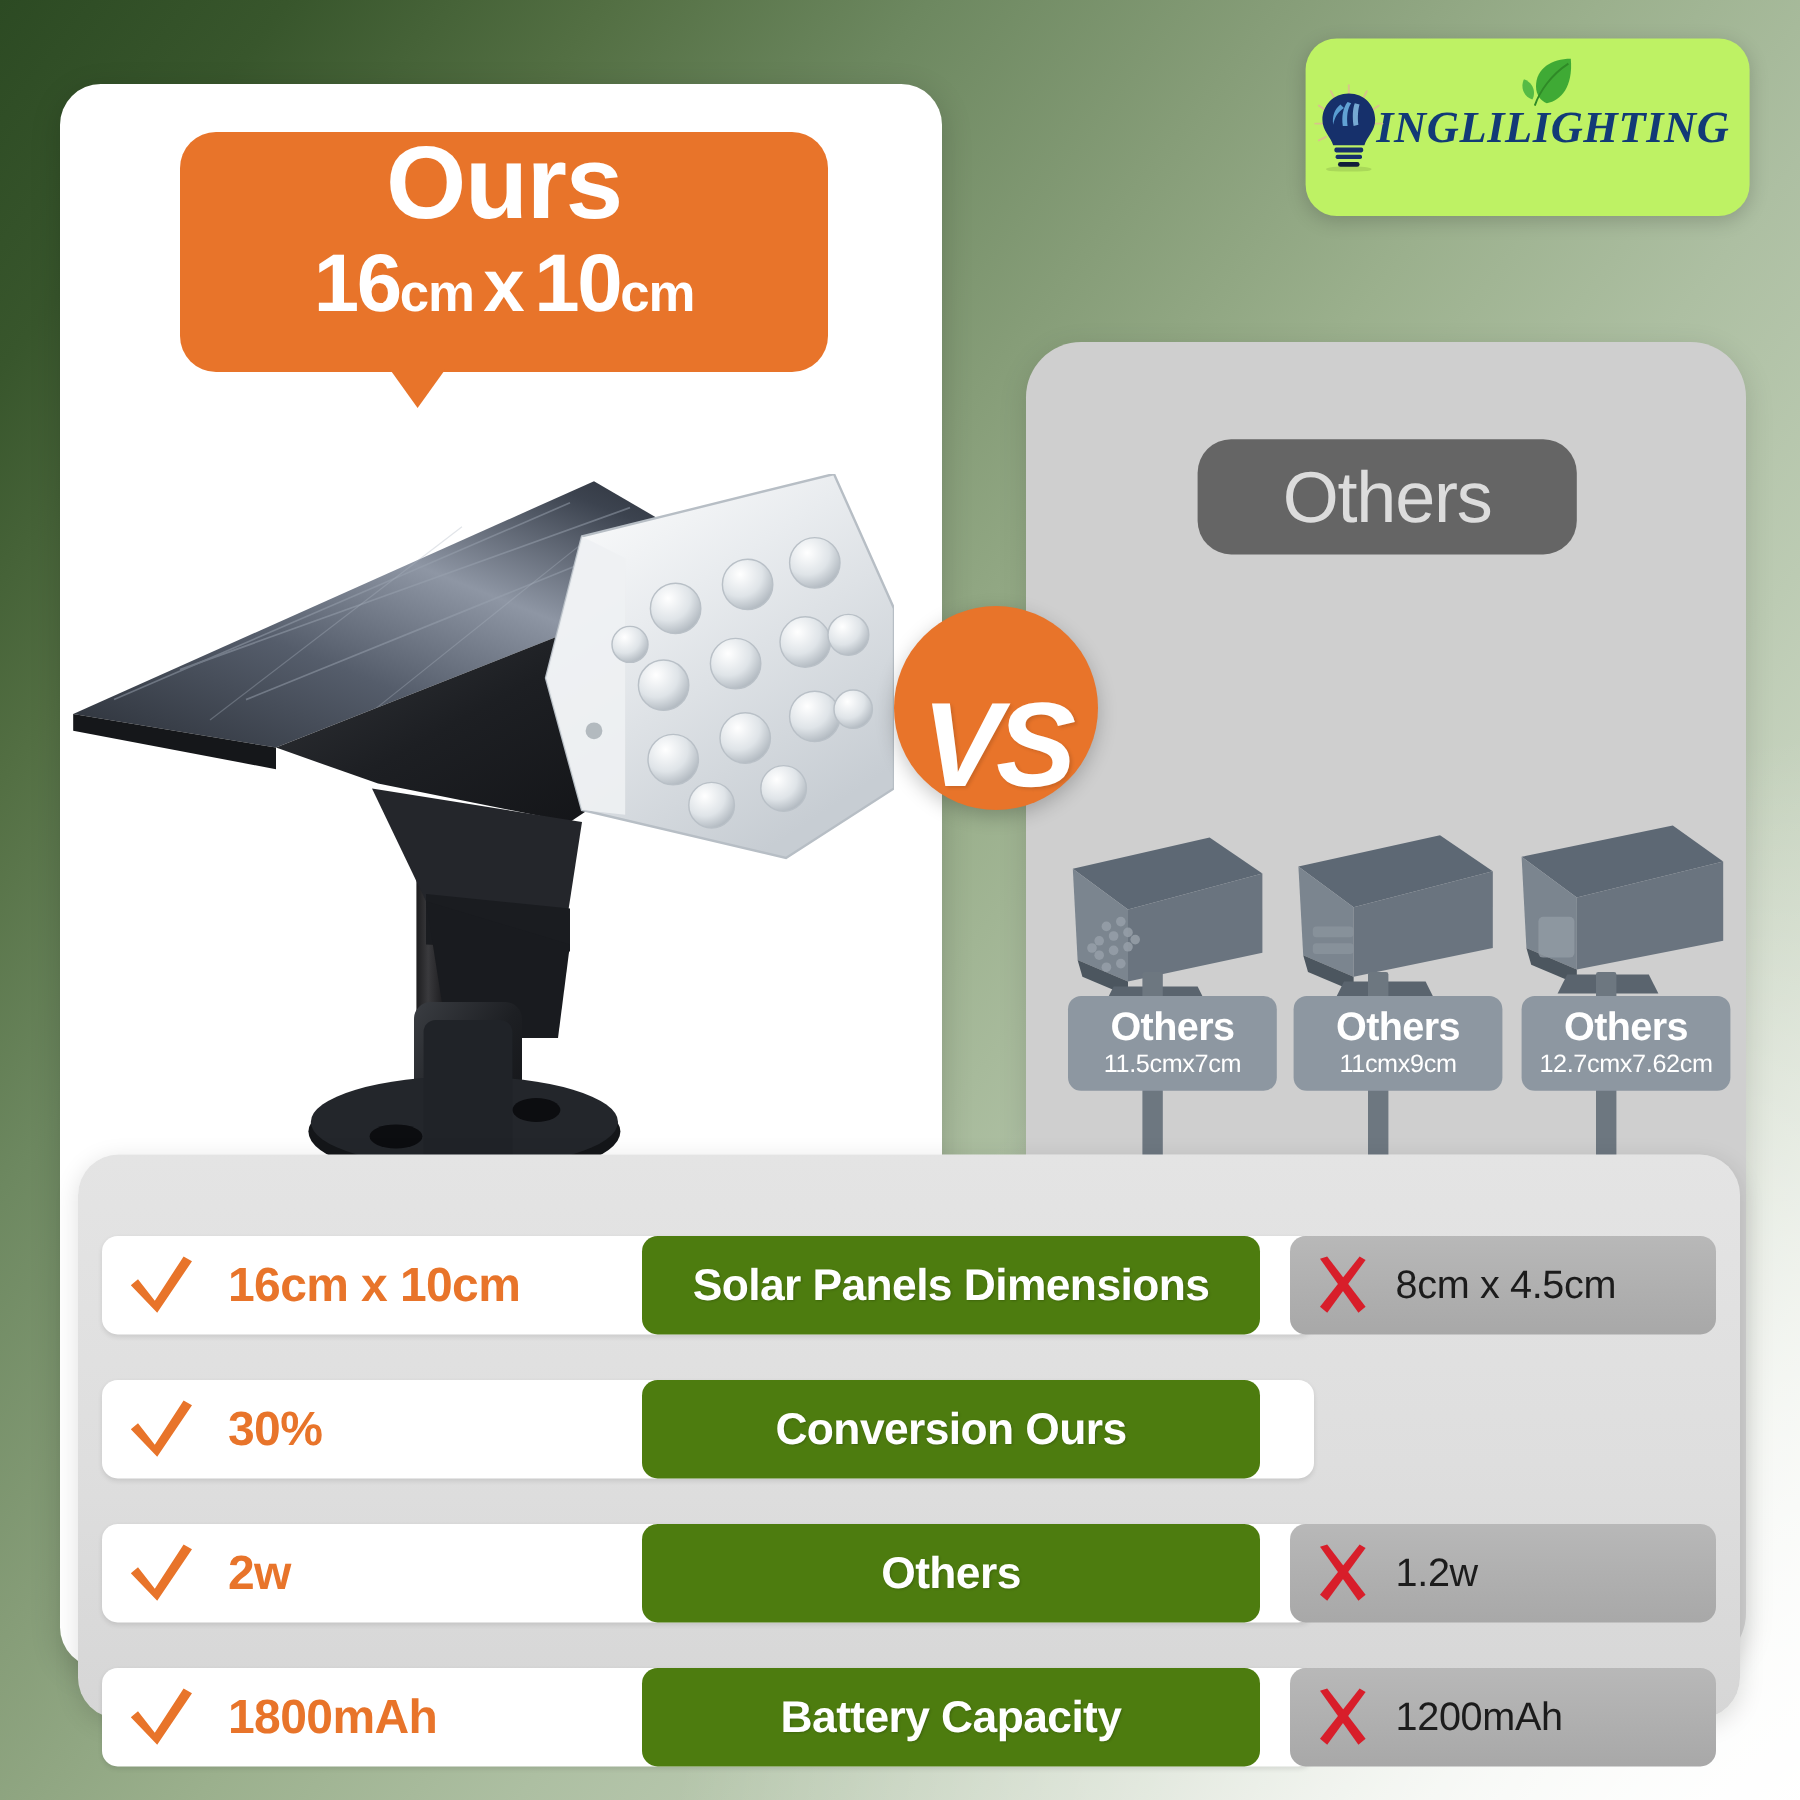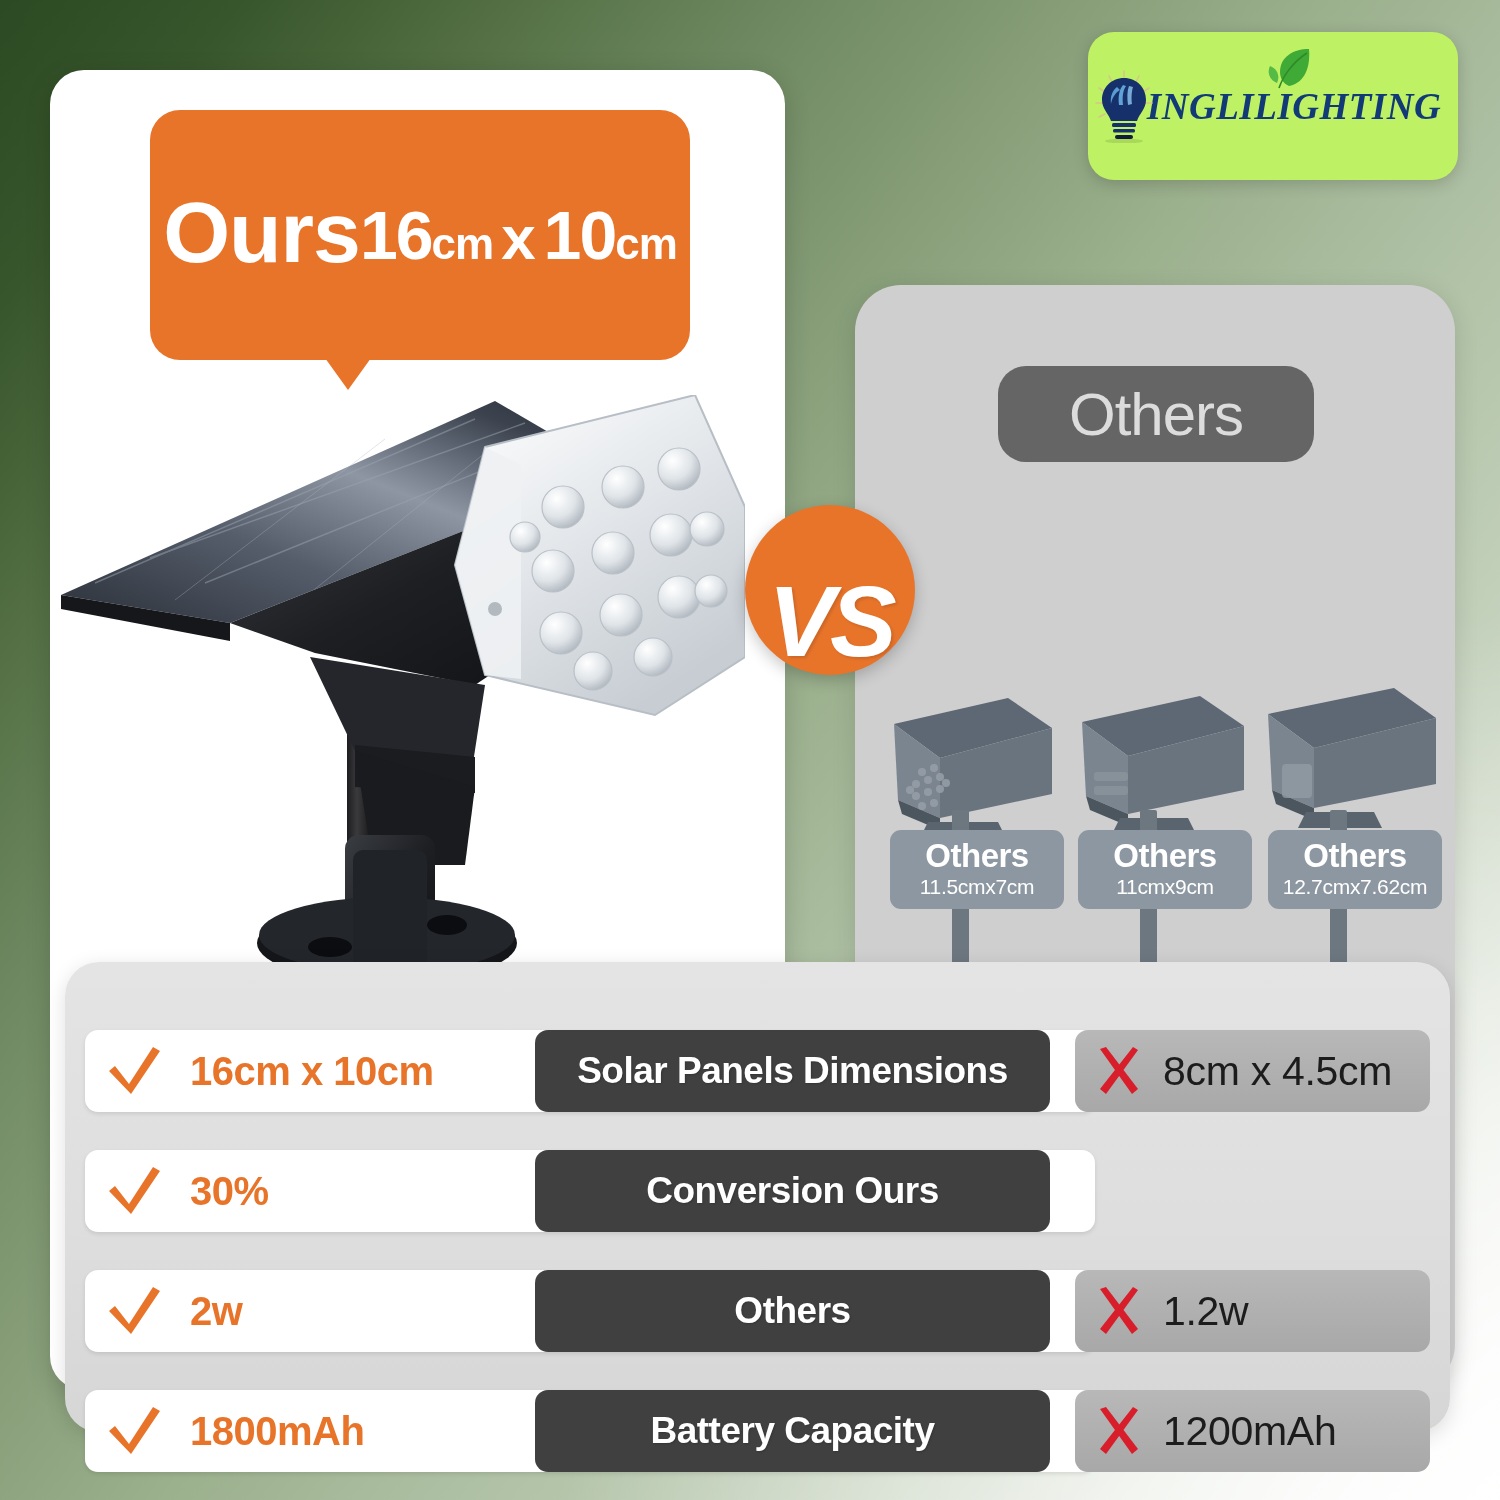--- a/index.html
+++ b/index.html
@@ -54,23 +54,23 @@
     font-family:"Liberation Serif",serif;
     font-size:37px;font-style:italic;font-weight:700;
     color:#123a77;letter-spacing:.5px;white-space:nowrap;
     position:relative;z-index:2;
   }
   #logo-bulb{width:62px;height:74px;position:relative;z-index:3;margin-right:-12px;}
   #logo-leaf{position:absolute;left:175px;top:12px;width:52px;height:52px;z-index:4;}
 
   
   #ours-badge{
-    position:absolute;left:150px;top:110px;width:540px;height:250px;
+    position:absolute;left:150px;top:110px;width:540px;height:200px;
     background:#e8742a;border-radius:30px;
-    display:flex;flex-direction:row;align-items:center;justify-content:center;
+    display:flex;flex-direction:column;align-items:center;
     z-index:6;
   }
   #ours-badge .tail{
     position:absolute;left:50%;bottom:-30px;transform:translateX(-95px);
     width:0;height:0;border-left:23px solid transparent;border-right:23px solid transparent;
     border-top:32px solid #e8742a;
   }
   #ours-title{
     color:#fff;font-size:86px;font-weight:700;line-height:1;
     letter-spacing:-1px;margin-bottom:6px;
@@ -138,31 +138,31 @@
     background:linear-gradient(180deg,#b8b8b8 0%,#a8a8a8 100%);
     border-radius:13px;
   }
   .check{position:absolute;left:20px;top:14px;width:60px;height:54px;}
   .ours-val{
     position:absolute;left:105px;top:0;height:82px;display:flex;align-items:center;
     color:#e8742a;font-size:40px;font-weight:700;letter-spacing:-.5px;
   }
   .center-pill{
     position:absolute;left:450px;top:0;width:515px;height:82px;
-    background:#404040;border-radius:13px;
+    background:#4d7c0f;border-radius:13px;
     display:flex;align-items:center;justify-content:center;z-index:2;
   }
   .center-pill span{
     color:#fff;font-size:37px;font-weight:700;letter-spacing:-.5px;
     text-shadow:1px 1px 2px rgba(0,0,0,.18);
   }
   .xmark{position:absolute;left:20px;top:16px;width:48px;height:50px;}
   .other-val{
     position:absolute;left:88px;top:0;height:82px;display:flex;align-items:center;
-    color:#1c1c1c;font-size:41px;font-weight:400;letter-spacing:-.3px;
+    color:#1c1c1c;font-size:33px;font-weight:400;letter-spacing:-.3px;
   }
 </style>
 </head>
 <body>
 
 <div id="bg"></div>
 
 <div id="ours-card"></div>
 
 <div id="stake"></div>

